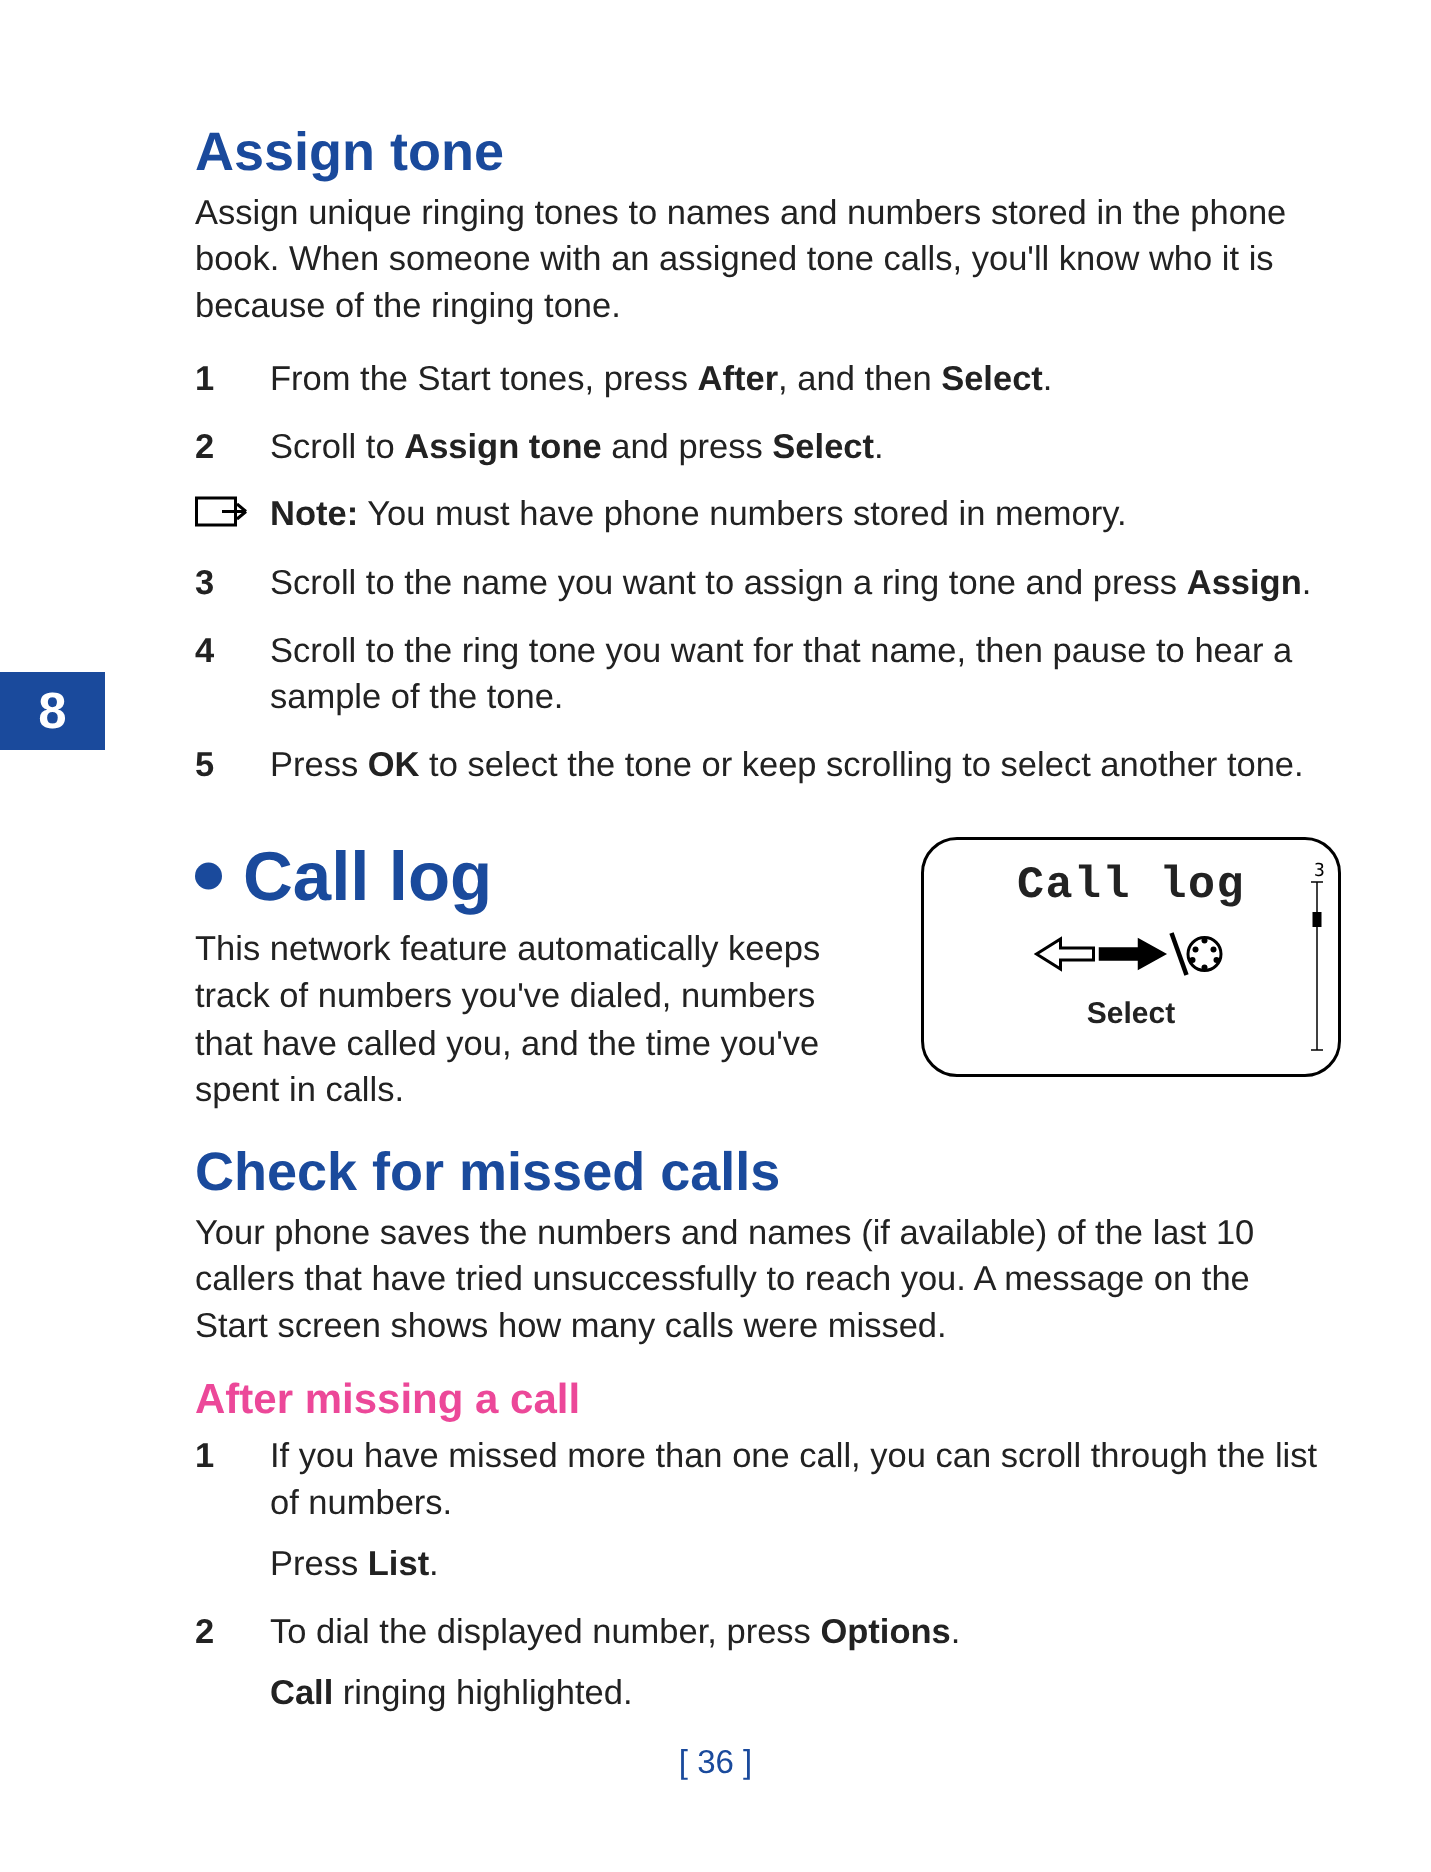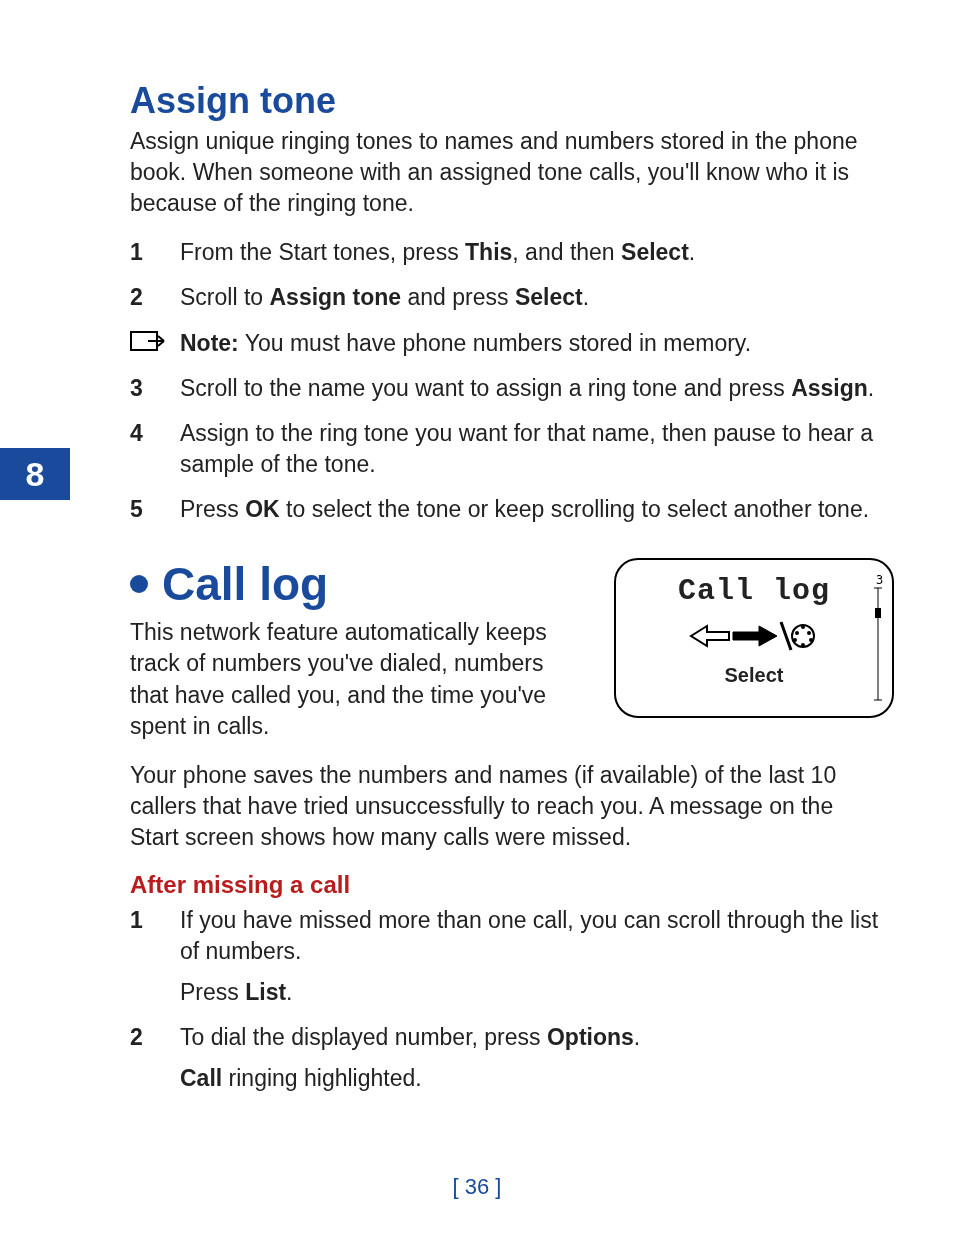--- a/index.html
+++ b/index.html
@@ -8,55 +8,55 @@
 .content{margin-left:70px}
 .h2{color:#1a4a9c;font-size:36px;font-weight:bold;margin:0 0 4px 0;letter-spacing:0}
 .body-text{font-size:23px;line-height:1.35;margin:0 16px 18px 0}
 .step-list{margin:0;padding:0;list-style:none}
 .step-item{display:flex;align-items:flex-start;margin:0 0 14px 0;font-size:23px;line-height:1.35}
 .step-num{font-weight:bold;min-width:50px;flex:0 0 50px}
 .step-text{flex:1}
 .step-text p{margin:0 0 10px 0}
 .step-text p:last-child{margin-bottom:0}
 .bold{font-weight:bold}
-.note-row{display:flex;align-items:center;margin:0 0 14px 0;font-size:23px;line-height:1.35}
+.note-row{display:flex;align-items:flex-start;margin:0 0 14px 0;font-size:23px;line-height:1.35}
 .note-icon{flex:0 0 50px;display:flex;align-items:center;justify-content:flex-start;padding-top:2px}
 .note-icon svg{width:40px;height:30px}
 .h1-row{display:flex;align-items:center;margin:32px 0 6px 0}
 .bullet{width:18px;height:18px;border-radius:50%;background:#1a4a9c;margin-right:14px}
 .h1{color:#1a4a9c;font-size:46px;font-weight:bold;margin:0}
 .call-log-box{position:absolute;right:60px;top:558px;width:280px;height:160px;border:2px solid #000;border-radius:24px;display:flex;flex-direction:column;align-items:center;padding:10px 8px 6px 8px;box-sizing:border-box}
 .call-log-title{font-family:"Courier New",monospace;font-weight:bold;font-size:30px;letter-spacing:1px;margin-top:4px}
 .call-log-arrows{margin:8px 0 4px 0}
 .call-log-select{font-family:Arial,sans-serif;font-weight:bold;font-size:20px}
 .call-log-scroll{position:absolute;right:8px;top:14px;width:12px;height:132px}
 .call-log-scroll svg{width:12px;height:132px}
 .under-fig{max-width:440px}
-.h3{color:#b91c1c;font-size:24px;font-weight:bold;margin:14px 0 6px 0}
-.page-num{position:absolute;bottom:48px;left:0;width:100%;text-align:center;color:#1a4a9c;font-size:22px}
+.h3{color:#ec4899;font-size:28px;font-weight:bold;margin:14px 0 6px 0}
+.page-num{position:absolute;bottom:60px;left:0;width:100%;text-align:center;color:#1a4a9c;font-size:22px}
 </style>
 </head>
 <body>
 
 <div class="page">
 
   <div class="chapter-tab">
     <span>8</span>
   </div>
 
   <div class="content">
 
     <h2 class="h2">Assign tone</h2>
     <p class="body-text">Assign unique ringing tones to names and numbers stored in the phone book. When someone with an assigned tone calls, you'll know who it is because of the ringing tone.</p>
 
     <ol class="step-list">
       <li class="step-item">
         <span class="step-num">1</span>
         <span class="step-text">
-          <span>From the Start tones, press </span><span class="bold">This</span><span>, and then </span><span class="bold">Select</span><span>.</span>
+          <span>From the Start tones, press </span><span class="bold">After</span><span>, and then </span><span class="bold">Select</span><span>.</span>
         </span>
       </li>
       <li class="step-item">
         <span class="step-num">2</span>
         <span class="step-text">
           <span>Scroll to </span><span class="bold">Assign tone</span><span> and press </span><span class="bold">Select</span><span>.</span>
         </span>
       </li>
     </ol>
 
@@ -74,36 +74,37 @@
 
     <ol class="step-list">
       <li class="step-item">
         <span class="step-num">3</span>
         <span class="step-text">
           <span>Scroll to the name you want to assign a ring tone and press </span><span class="bold">Assign</span><span>.</span>
         </span>
       </li>
       <li class="step-item">
         <span class="step-num">4</span>
-        <span class="step-text">Assign to the ring tone you want for that name, then pause to hear a sample of the tone.</span>
+        <span class="step-text">Scroll to the ring tone you want for that name, then pause to hear a sample of the tone.</span>
       </li>
       <li class="step-item">
         <span class="step-num">5</span>
         <span class="step-text">
           <span>Press </span><span class="bold">OK</span><span> to select the tone or keep scrolling to select another tone.</span>
         </span>
       </li>
     </ol>
 
     <div class="h1-row">
       <span class="bullet"></span>
       <h1 class="h1">Call log</h1>
     </div>
     <p class="body-text under-fig">This network feature automatically keeps track of numbers you've dialed, numbers that have called you, and the time you've spent in calls.</p>
 
+    <h2 class="h2">Check for missed calls</h2>
     <p class="body-text">Your phone saves the numbers and names (if available) of the last 10 callers that have tried unsuccessfully to reach you. A message on the Start screen shows how many calls were missed.</p>
 
     <h3 class="h3">After missing a call</h3>
 
     <ol class="step-list">
       <li class="step-item">
         <span class="step-num">1</span>
         <span class="step-text">
           <p>If you have missed more than one call, you can scroll through the list of numbers.</p>
           <p><span>Press </span><span class="bold">List</span><span>.</span></p>

